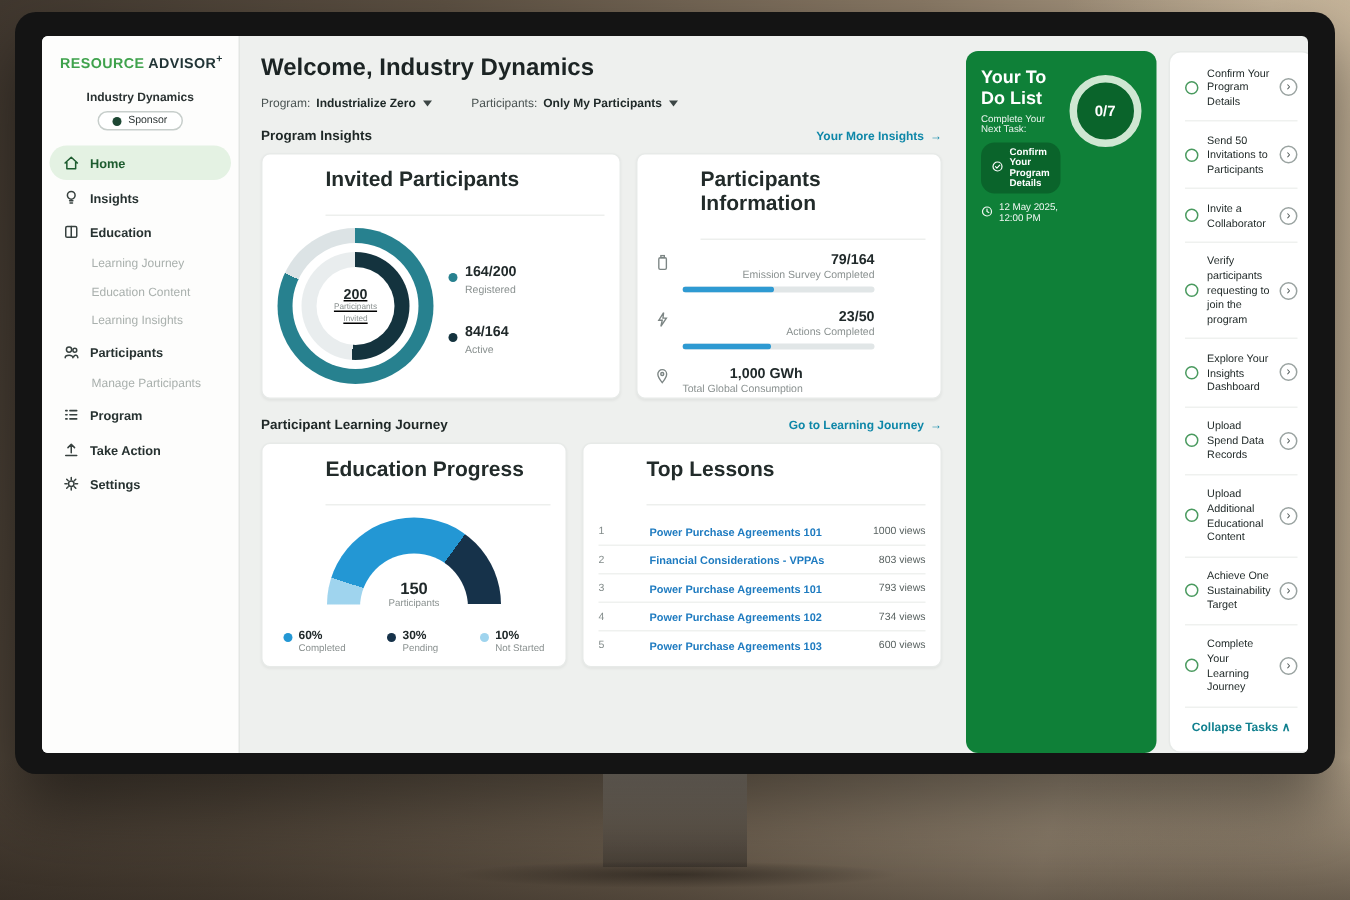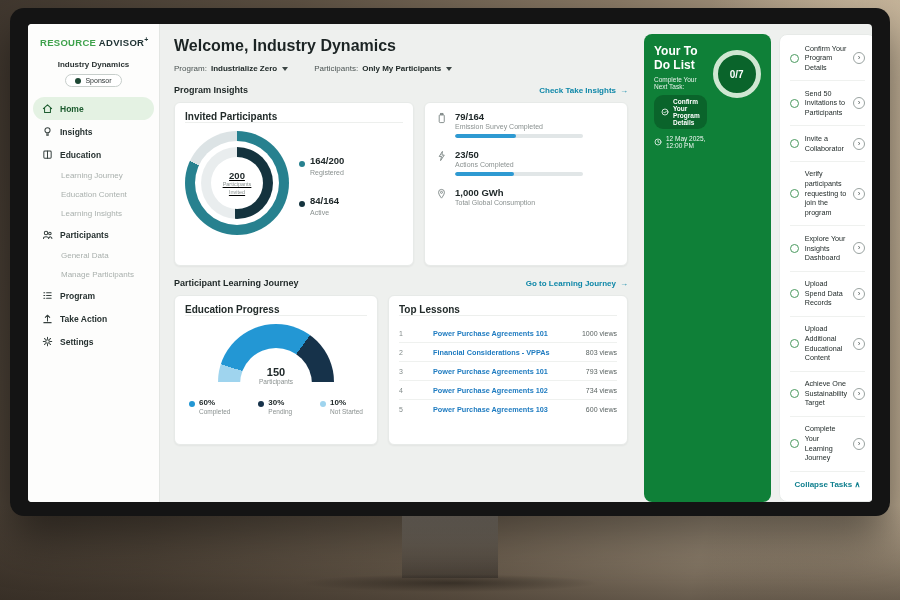--- a/index.html
+++ b/index.html
@@ -42,21 +42,21 @@
   .filters { display:flex; gap:26px; align-items:center; }
   .filter { display:flex; align-items:center; font-size:8px; color:#4a5352; cursor:pointer; }
   .fvalue { font-weight:bold; color:#202a29; margin-left:4px; }
   .caret { width:0; height:0; border-left:3px solid transparent; border-right:3px solid transparent;
     border-top:4px solid #3c4645; margin-left:5px; display:inline-block; }
   .section-row { display:flex; justify-content:space-between; align-items:center; margin:12px 0 7px; }
   .section-title { font-size:9px; font-weight:bold; color:#1e2726; }
   .section-link { font-size:8px; font-weight:bold; color:#0e87a8; display:flex; align-items:center; gap:4px; cursor:pointer; }
   .cards-row { display:flex; gap:10px; }
   .card { background:#fff; border:1px solid #e7eae8; border-radius:6px; box-shadow:0 1px 2px rgba(0,0,0,.05); padding:8px 10px; }
-  .card-title { font-size:10px; font-weight:bold; color:#222b2a; padding-bottom:0; border-bottom:1px solid #edefed; margin-bottom:8px; }
+  .card-title { font-size:14px; font-weight:bold; color:#222b2a; padding-bottom:16px; border-bottom:1px solid #edefed; margin-bottom:8px;margin-left:32px; }
 
   .card-invited { width:240px; height:164px; }
   .donut-wrap { display:flex; align-items:center; gap:10px; }
   .donut { width:104px; height:104px; border-radius:50%; display:flex; align-items:center; justify-content:center;
     background:conic-gradient(#27818f 0 295deg,#dce3e5 295deg 360deg);text-decoration:underline; }
   .donut-gap { width:84px; height:84px; border-radius:50%; background:#fff; display:flex; align-items:center; justify-content:center; }
   .donut-inner { width:72px; height:72px; border-radius:50%; display:flex; align-items:center; justify-content:center;
     background:conic-gradient(#14333e 0 184deg,#e9edee 184deg 360deg); }
   .donut-center { width:52px; height:52px; border-radius:50%; background:#fff; display:flex; flex-direction:column;
     align-items:center; justify-content:center; text-align:center; }
@@ -64,21 +64,21 @@
   .donut-lbl { font-size:5.5px; color:#8a9190; line-height:1.3; }
   .legend-v { display:flex; flex-direction:column; gap:14px; }
   .legend-item { display:flex; gap:5px; align-items:center; }
   .dot { width:6px; height:6px; border-radius:50%; margin-top:2px; flex-shrink:0; }
   .c-teal { background:#27818f; } .c-navy { background:#14333e; }
   .c-blue { background:#2397d4; } .c-light { background:#9fd4ee; } .c-dnavy { background:#16324a; }
   .legend-val { font-size:9.5px; font-weight:bold; color:#20292a; }
   .legend-lbl { font-size:7px; color:#8a9190; margin-top:1px; }
 
   .card-info { flex:1; height:164px; }
-  .info-row { display:flex; gap:8px; margin-bottom:11px; }
+  .info-row { display:flex; gap:8px; margin-bottom:11px;text-align:right; }
   .info-icon { width:12px; display:flex; justify-content:center; padding-top:1px; }
   .info-icon svg { width:11px; height:12px; stroke:#7c8584; fill:none; stroke-width:1; }
   .info-val { font-size:9.5px; font-weight:bold; color:#20292a; }
   .info-lbl { font-size:7px; color:#8a9190; margin-top:1px; }
   .bar { width:128px; height:4px; border-radius:2px; background:#e1e6e7; margin-top:4px; overflow:hidden; }
   .bar-fill { height:100%; border-radius:2px; background:#2e9ad2; }
 
   .card-edu { width:204px; height:150px; }
   .gauge-wrap { position:relative; width:116px; height:60px; margin:6px auto 0; }
   .gauge { width:116px; height:58px; border-radius:116px 116px 0 0;
@@ -177,21 +177,20 @@
       <div class="nav-item">
         <span class="nicon">
               <svg viewBox="0 0 12 12">
                 <circle cx="4.4" cy="4.4" r="1.9"></circle>
                 <circle cx="8.6" cy="4.9" r="1.4"></circle>
                 <path d="M1.6 10.3 c0-2.4 5.6-2.4 5.6 0 M7.8 9.6 c.5-1.6 3-1.3 3 .7"></path>
               </svg>
             </span>
         <span>Participants</span>
       </div>
-      <div class="nav-sub">General Data</div>
       <div class="nav-sub">Manage Participants</div>
       <div class="nav-item">
         <span class="nicon">
               <svg viewBox="0 0 12 12">
                 <path d="M2 3 h1 M5 3 h5 M2 6 h1 M5 6 h5 M2 9 h1 M5 9 h5"></path>
               </svg>
             </span>
         <span>Program</span>
       </div>
       <div class="nav-item">
@@ -226,21 +225,21 @@
       <div class="filter">
         <span>Participants:</span>
         <span class="fvalue">Only My Participants</span>
         <span class="caret"></span>
       </div>
     </div>
 
     <div class="section-row">
       <span class="section-title">Program Insights</span>
       <span class="section-link">
-        <span>Check Take Insights</span>
+        <span>Your More Insights</span>
         <span>→</span>
       </span>
     </div>
 
     <div class="cards-row">
       <div class="card card-invited">
         <div class="card-title">Invited Participants</div>
         <div class="donut-wrap">
           <div class="donut">
             <div class="donut-gap">
@@ -266,20 +265,21 @@
               <span>
                 <span class="legend-val">84/164</span>
                 <div class="legend-lbl">Active</div>
               </span>
             </div>
           </div>
         </div>
       </div>
 
       <div class="card card-info">
+        <div class="card-title">Participants Information</div>
         <div class="info-row">
           <span class="info-icon">
                 <svg viewBox="0 0 12 13">
                   <rect x="3.5" y="3" width="5.5" height="8.5" rx="1"></rect>
                   <rect x="5" y="1.5" width="2.5" height="1.5"></rect>
                 </svg>
               </span>
           <span>
             <div class="info-val">79/164</div>
             <div class="info-lbl">Emission Survey Completed</div>

